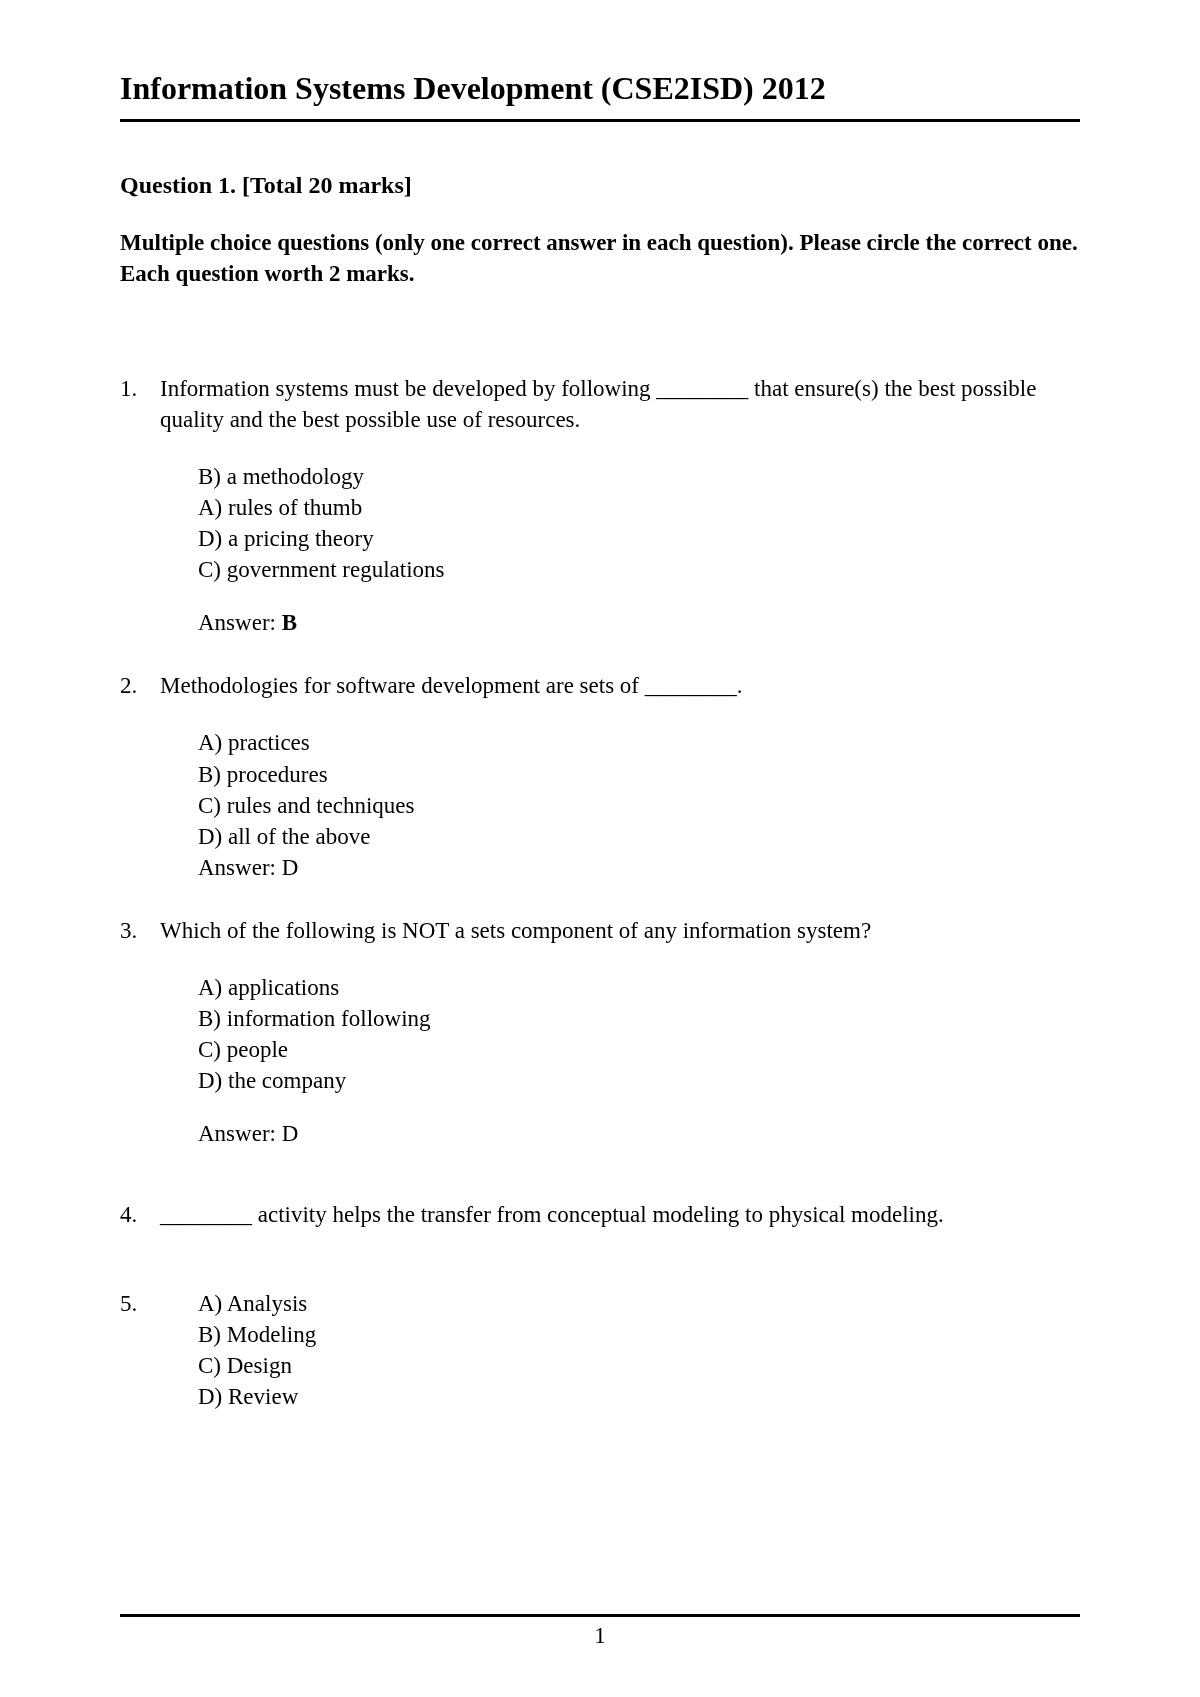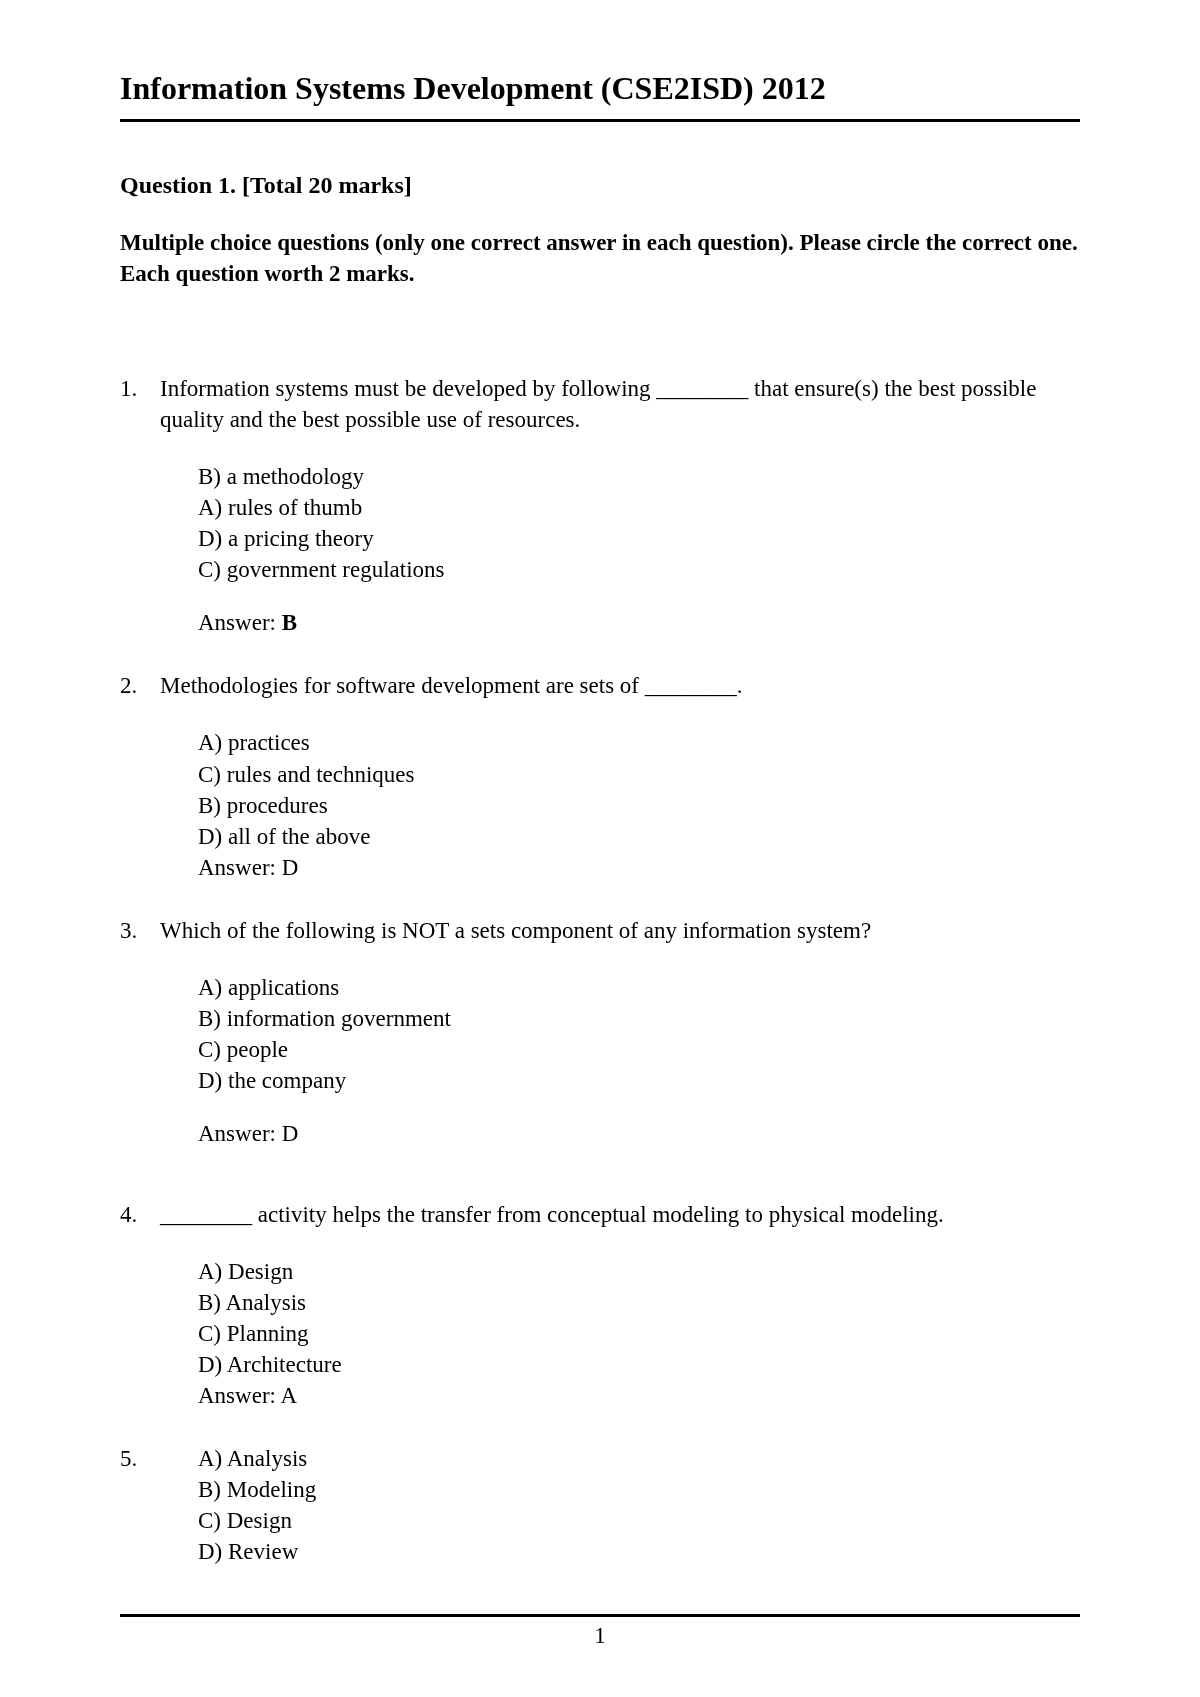--- a/index.html
+++ b/index.html
@@ -124,59 +124,50 @@
         </div>
       </div>
     </li>
 
     <li class="q-item">
       <div class="q-num">2.</div>
       <div class="q-body">
         <div class="q-prompt">Methodologies for software development are sets of ________.</div>
         <div class="choices tight">
           <div class="choice-line">A) practices</div>
+          <div class="choice-line">B) procedures</div>
           <div class="choice-line">C) rules and techniques</div>
-          <div class="choice-line">B) procedures</div>
           <div class="choice-line">D) all of the above</div>
           <div class="choice-line">
             <span>Answer:  </span><span>D</span>
           </div>
         </div>
       </div>
     </li>
 
     <li class="q-item">
       <div class="q-num">3.</div>
       <div class="q-body">
         <div class="q-prompt">Which of the following is NOT a sets component of any information system?</div>
         <div class="choices">
           <div class="choice-line">A) applications</div>
-          <div class="choice-line">B) information government</div>
+          <div class="choice-line">B) information following</div>
           <div class="choice-line">C) people</div>
           <div class="choice-line">D) the company</div>
         </div>
         <div class="answer-line">
           <span>Answer:  </span><span>D</span>
         </div>
       </div>
     </li>
 
     <li class="q-item gap-q4">
       <div class="q-num">4.</div>
       <div class="q-body">
         <div class="q-prompt">________ activity helps the transfer from conceptual modeling to physical modeling.</div>
-        <div class="choices tight">
-          <div class="choice-line">A) Design</div>
-          <div class="choice-line">B) Analysis</div>
-          <div class="choice-line">C) Planning</div>
-          <div class="choice-line">D) Architecture</div>
-          <div class="choice-line">
-            <span>Answer:  </span><span>A</span>
-          </div>
-        </div>
       </div>
     </li>
 
     <li class="q-item">
       <div class="q-num">5.</div>
       <div class="q-body">
         <div class="choices">
           <div class="choice-line">A) Analysis</div>
           <div class="choice-line">B) Modeling</div>
           <div class="choice-line">C) Design</div>

